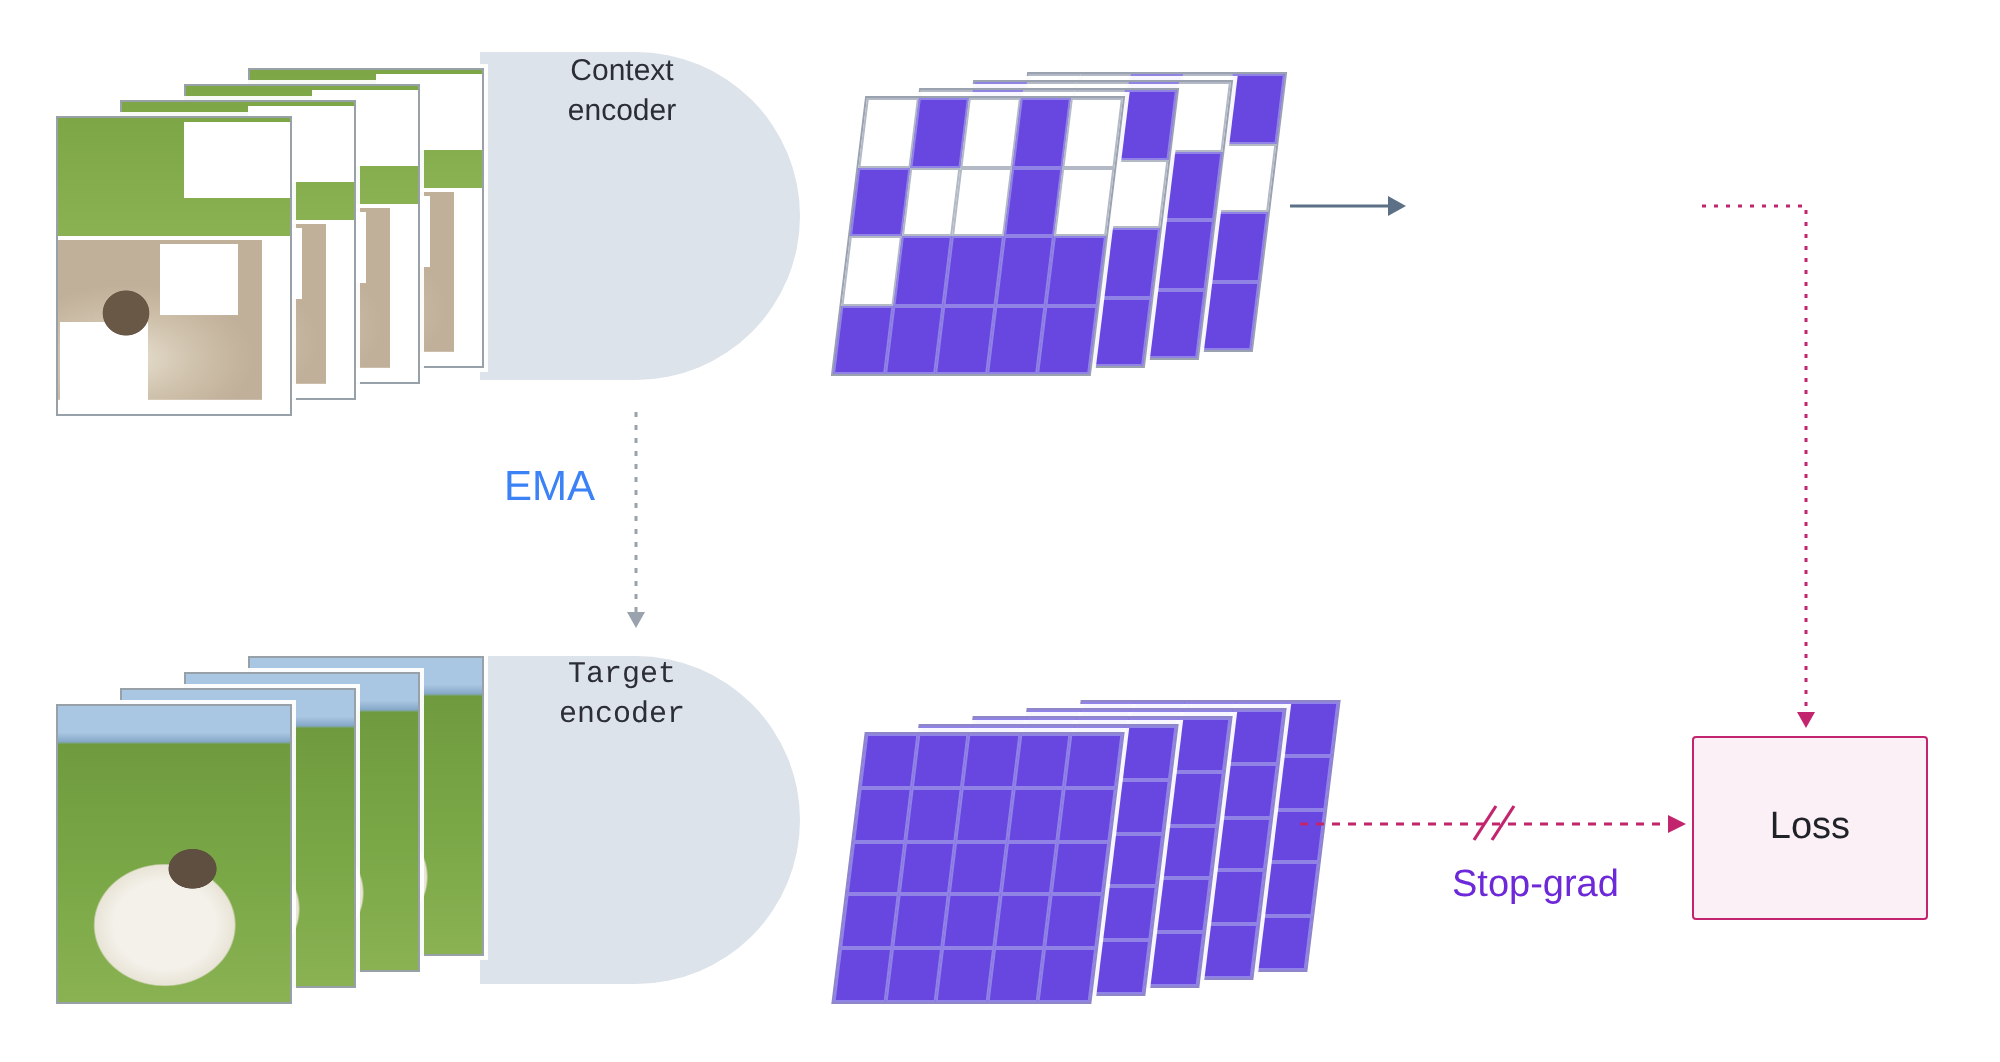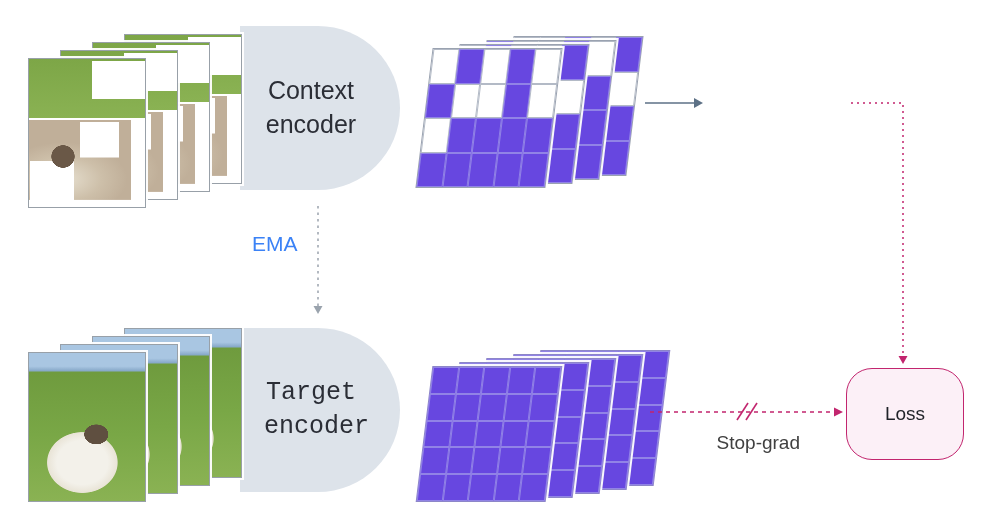--- a/index.html
+++ b/index.html
@@ -33,45 +33,45 @@
 
   .vframe.full{
     background-color:#7ba344;background-repeat:no-repeat;
     background-image:
       radial-gradient(ellipse 17% 11% at 58% 55%, #5f4f40 0 60%, transparent 62%),
       radial-gradient(ellipse 40% 27% at 46% 74%, #f3f1ea 0 55%, #e9e4d7 75%, transparent 77%),
       linear-gradient(180deg,#a9c6e2 0%,#a9c6e2 9%,#87a9c9 12%,#6f9b3e 13%,#79a746 55%,#8ab253 100%);
   }
 
   
-  .dblock{position:absolute;background:#dde3ea;display:flex;align-items:center;justify-content:center;
-          font-size:25px;line-height:1.35;color:#2b2e36;}
+  .dblock{position:absolute;background:#dde3ea;display:flex;justify-content:center;
+          font-size:15px;line-height:1.35;color:#2b2e36;}
   .d-context{left:240px;top:26px;width:160px;height:164px;border-radius:0 82px 82px 0;}
   .d-target{left:240px;top:328px;width:160px;height:164px;border-radius:0 82px 82px 0;font-family:Liberation Mono, monospace;}
   .d-predictor{left:704px;top:40px;width:144px;height:126px;border-radius:0 63px 63px 0;}
   .dlabel{display:block;text-align:center;padding-right:18px;max-width:94px;}
   .d-predictor .dlabel{max-width:none;padding-right:14px;}
 
   
   .token-stack{position:absolute;}
   #ctx-stack{left:424px;top:36px;width:245px;height:155px;}
   #tgt-stack{left:424px;top:350px;width:250px;height:152px;}
   .sheet{position:absolute;display:grid;transform:skewX(-7deg);background:#fff;
          border:1px solid #9aa2b0;box-shadow:0 0 0 2px rgba(255,255,255,.95);}
   #ctx-stack .sheet{width:128px;height:138px;}
   #tgt-stack .sheet{width:128px;height:134px;border-color:#8d86c8;}
   .tcell{border:1px solid #b3bac6;}
   .tcell.purple{background:#6747e0;border-color:#9183e6;}
 
   
   .ema-label{position:absolute;left:252px;top:232px;font-size:21px;color:#3b82f6;}
-  .stopgrad-label{position:absolute;left:688px;top:432px;width:112px;text-align:right;
-                  font-size:19px;color:#404040;}
+  .stopgrad-label{position:absolute;left:726px;top:432px;width:112px;text-align:left;
+                  font-size:19px;color:#6d28d9;}
   .loss-box{position:absolute;left:846px;top:368px;width:116px;height:90px;background:#fcf0f7;
-            border:1.5px solid #c2256e;border-radius:26px;display:flex;align-items:center;
+            border:1.5px solid #c2256e;border-radius:2px;display:flex;align-items:center;
             justify-content:center;font-size:19px;color:#1f2228;}
 
   .connectors{position:absolute;left:0;top:0;z-index:30;pointer-events:none;}
 </style>
 </head>
 <body>
 
 <div class="canvas">
 
   <div class="frame-stack fs-top">

